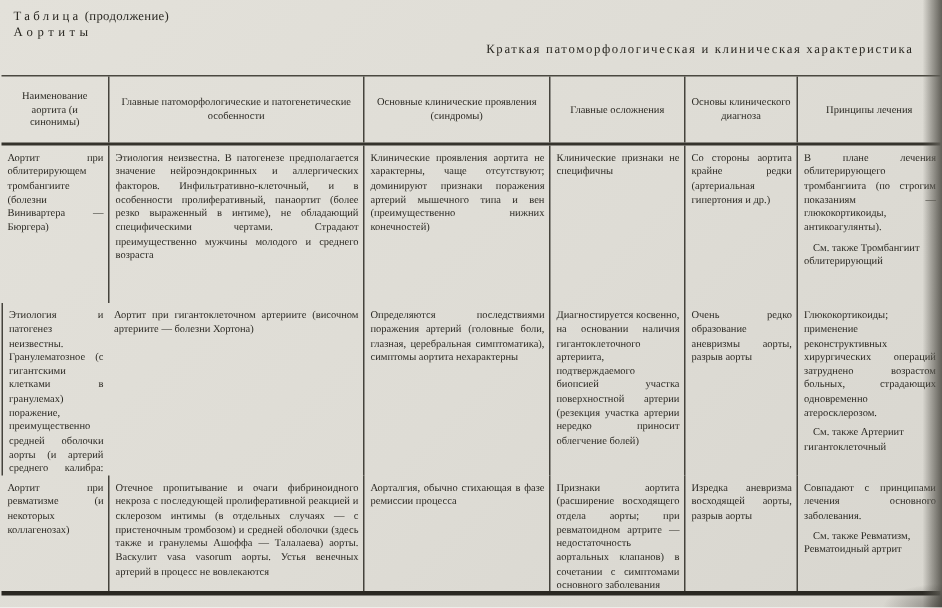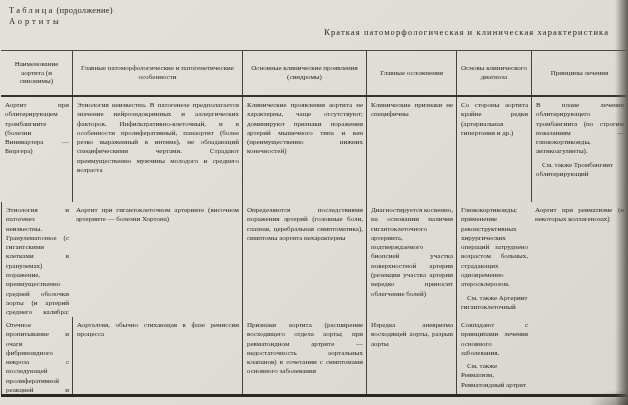--- a/index.html
+++ b/index.html
@@ -100,20 +100,21 @@
       <div class="td vline">Со стороны аортита крайне редки (артериальная гипертония и др.)</div>
       <div class="td vline">
         <p>В плане лечения облитерирующего тромбангиита (по строгим показаниям — глюкокортикоиды, антикоагулянты).</p>
         <p class="see"><span>См. также</span> <span class="ital">Тромбангиит облитерирующий</span></p>
       </div>
 
       <div class="td vline">Этиология и патогенез неизвестны. Гранулематозное (с гигантскими клетками в гранулемах) поражение, преимущественно средней оболочки аорты (и артерий среднего калибра: поверхностной височной, глазной, затылочной, мозговых и реже других артерий). Страдают лица преимущественно пожилого и старческого возраста. Течение болезни прогрессирующее</div>
       <div class="td">Аортит при гигантоклеточном артериите (височном артериите — болезни Хортона)</div>
       <div class="td vline">Определяются последствиями поражения артерий (головные боли, глазная, церебральная симптоматика), симптомы аортита нехарактерны</div>
       <div class="td vline">Диагностируется косвенно, на основании наличия гигантоклеточного артериита, подтверждаемого биопсией участка поверхностной артерии (резекция участка артерии нередко приносит облегчение болей)</div>
+      <div class="td vline">Очень редко образование аневризмы аорты, разрыв аорты</div>
       <div class="td vline">
         <p>Глюкокортикоиды; применение реконструктивных хирургических операций затруднено возрастом больных, страдающих одновременно атеросклерозом.</p>
         <p class="see"><span>См. также</span> <span class="ital">Артериит гигантоклеточный</span></p>
       </div>
 
       <div class="td">Аортит при ревматизме (и некоторых коллагенозах)</div>
       <div class="td vline">Отечное пропитывание и очаги фибриноидного некроза с последующей пролиферативной реакцией и склерозом интимы (в отдельных случаях — с пристеночным тромбозом) и средней оболочки (здесь также и гранулемы Ашоффа — Талалаева) аорты. Васкулит vasa vasorum аорты. Устья венечных артерий в процесс не вовлекаются</div>
       <div class="td vline">Аорталгия, обычно стихающая в фазе ремиссии процесса</div>
       <div class="td vline">Признаки аортита (расширение восходящего отдела аорты; при ревматоидном артрите — недостаточность аортальных клапанов) в сочетании с симптомами основного заболевания</div>
       <div class="td vline">Изредка аневризма восходящей аорты, разрыв аорты</div>

